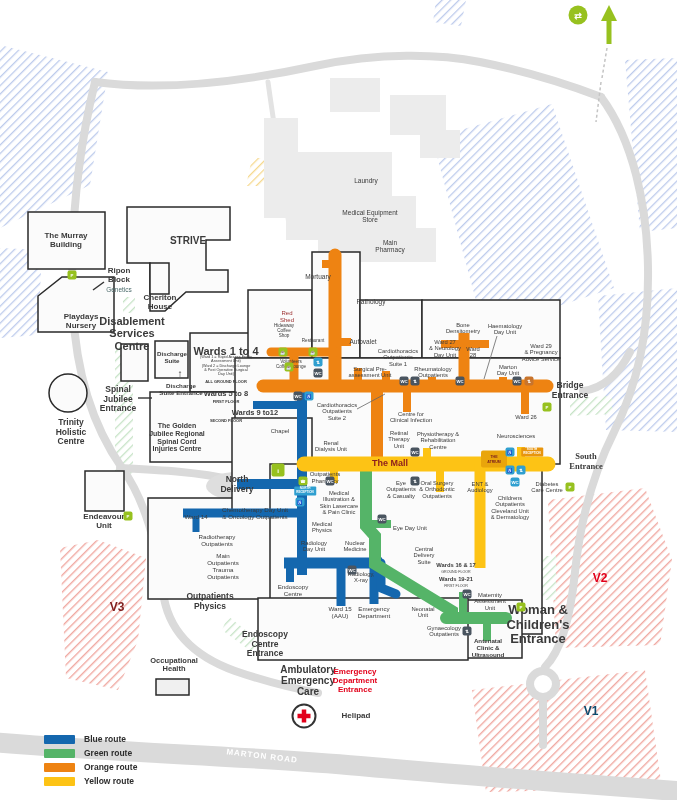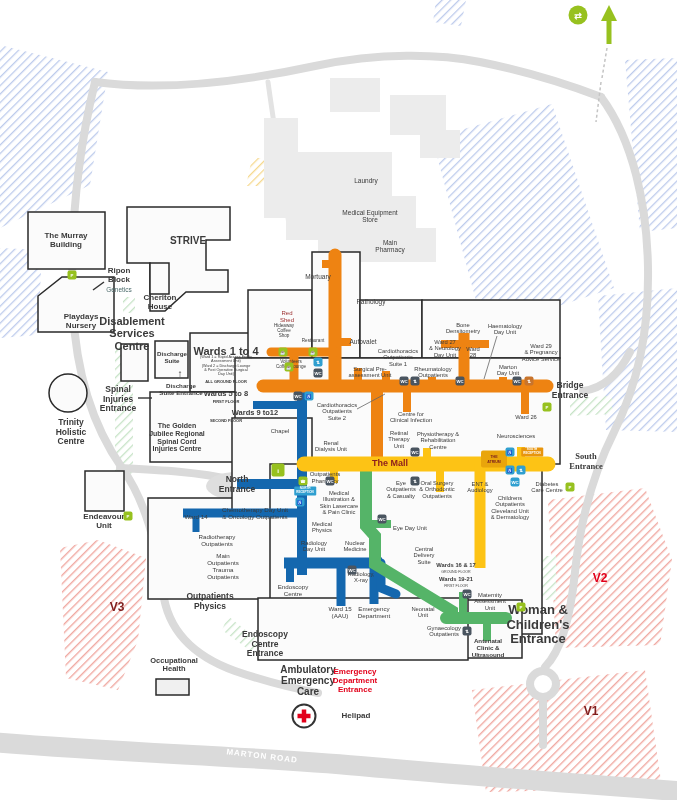--- a/index.html
+++ b/index.html
@@ -213,30 +213,30 @@
       <div class="map-label" style="left: 226px; top: 382px; font-size: 4px; font-weight: 700; transform: translate(-50%, -50%);">ALL GROUND FLOOR</div>
       <div class="map-label" style="left: 226px; top: 394px; font-size: 7.5px; font-weight: 700; transform: translate(-50%, -50%);">Wards 5 to 8</div>
       <div class="map-label" style="left: 226px; top: 402px; font-size: 4px; font-weight: 700; transform: translate(-50%, -50%);">FIRST FLOOR</div>
       <div class="map-label" style="left: 226px; top: 413px; font-size: 7.5px; font-weight: 700; transform: translate(-50%, -50%); margin-left: 29px;">Wards 9 to12</div>
       <div class="map-label" style="left: 226px; top: 421px; font-size: 4px; font-weight: 700; transform: translate(-50%, -50%);">SECOND FLOOR</div>
       <div class="map-label" style="left: 177px; top: 438px; font-size: 7px; font-weight: 700; transform: translate(-50%, -50%);">The Golden
 Jubilee Regional
 Spinal Cord
 Injuries Centre</div>
       <div class="map-label" style="left: 118px; top: 399px; font-size: 8.5px; font-weight: 700; transform: translate(-50%, -50%);">Spinal
-Injuries
+Jubilee
 Entrance</div>
       <div class="map-label" style="left: 71px; top: 432px; font-size: 8.5px; font-weight: 700; transform: translate(-50%, -50%);">Trinity
 Holistic
 Centre</div>
       <div class="map-label" style="left: 104px; top: 522px; font-size: 8px; font-weight: 700; transform: translate(-50%, -50%);">Endeavour
 Unit</div>
       <div class="map-label" style="left: 117px; top: 608px; font-size: 12px; font-weight: 700; color: #7f1d1d; transform: translate(-50%, -50%);">V3</div>
       <div class="map-label" style="left: 600px; top: 579px; font-size: 12px; font-weight: 700; color: rgb(226, 0, 26); transform: translate(-50%, -50%);">V2</div>
-      <div class="map-label" style="left: 591px; top: 712px; font-size: 12px; font-weight: 700; color: #7f1d1d; transform: translate(-50%, -50%);">V1</div>
+      <div class="map-label" style="left: 591px; top: 712px; font-size: 12px; font-weight: 700; color: #0c4a6e; transform: translate(-50%, -50%);">V1</div>
       <div class="map-label" style="left: 174px; top: 665px; font-size: 7.5px; font-weight: 700; transform: translate(-50%, -50%);">Occupational
 Health</div>
       <div class="map-label" style="left: 210px; top: 602px; font-size: 8.5px; font-weight: 700; transform: translate(-50%, -50%);">Outpatients
 Physics</div>
       <div class="map-label" style="left: 265px; top: 644px; font-size: 8.5px; font-weight: 700; transform: translate(-50%, -50%);">Endoscopy
 Centre
 Entrance</div>
       <div class="map-label" style="left: 308px; top: 681px; font-size: 10px; font-weight: 700; transform: translate(-50%, -50%);">Ambulatory
 Emergency
 Care</div>
@@ -361,21 +361,21 @@
       <div class="map-label" style="left: 196px; top: 517px; font-size: 6.2px; font-weight: 500; transform: translate(-50%, -50%);">Ward 14</div>
       <div class="map-label" style="left: 217px; top: 541px; font-size: 6.2px; font-weight: 500; transform: translate(-50%, -50%);">Radiotherapy
 Outpatients</div>
       <div class="map-label" style="left: 223px; top: 567px; font-size: 6.2px; font-weight: 500; transform: translate(-50%, -50%);">Main
 Outpatients
 Trauma
 Outpatients</div>
       <div class="map-label" style="left: 293px; top: 591px; font-size: 6.2px; font-weight: 500; transform: translate(-50%, -50%);">Endoscopy
 Centre</div>
       <div class="map-label" style="left: 237px; top: 485px; font-size: 8.5px; font-weight: 700; transform: translate(-50%, -50%);">North
-Entrance</div>
+Delivery</div>
     </div>
   <div id="icons-layer">
       <div class="map-icon" style="width: 9px; height: 9px; left: 318px; top: 362px; background: rgb(47, 159, 208); font-size: 4.32px;">⇅</div>
       <div class="map-icon" style="width: 9px; height: 9px; left: 318px; top: 373px; background: rgb(74, 85, 96); font-size: 4.32px;">WC</div>
       <div class="map-icon" style="width: 9px; height: 9px; left: 283px; top: 352px; background: rgb(151, 193, 31); font-size: 4.32px;">☕</div>
       <div class="map-icon" style="width: 9px; height: 9px; left: 313px; top: 352px; background: rgb(151, 193, 31); font-size: 4.32px;">☕</div>
       <div class="map-icon" style="width: 9px; height: 9px; left: 289px; top: 367px; background: rgb(151, 193, 31); font-size: 4.32px;">☕</div>
       <div class="map-icon" style="width: 9px; height: 9px; left: 404px; top: 381px; background: rgb(74, 85, 96); font-size: 4.32px;">WC</div>
       <div class="map-icon" style="width: 9px; height: 9px; left: 415px; top: 381px; background: rgb(74, 85, 96); font-size: 4.32px;">⇅</div>
       <div class="map-icon" style="width: 9px; height: 9px; left: 460px; top: 381px; background: rgb(74, 85, 96); font-size: 4.32px;">WC</div>
@@ -404,13 +404,31 @@
       <div class="map-icon" style="width: 9px; height: 9px; left: 352px; top: 570px; background: rgb(74, 85, 96); font-size: 4.32px;">WC</div>
       <div class="map-icon" style="width: 19px; height: 19px; left: 578px; top: 15px; background: rgb(151, 193, 31); font-size: 9.12px; border-radius: 50%;">⇄</div>
     </div>
   <div id="tags-layer">
       <div class="map-tag" style="left: 305px; top: 491px; background: rgb(47, 159, 208); white-space: pre-line;">NORTH
 RECEPTION</div>
       <div class="map-tag" style="left: 532px; top: 452px; background: rgb(232, 149, 12); white-space: pre-line;">SOUTH
 RECEPTION</div>
     </div>
 
+  <div id="legend">
+      <div class="legend-row">
+        <div class="legend-swatch" style="background: rgb(20, 103, 174);"></div>
+        <div class="legend-label">Blue route</div>
+      </div>
+      <div class="legend-row">
+        <div class="legend-swatch" style="background: rgb(85, 180, 104);"></div>
+        <div class="legend-label">Green route</div>
+      </div>
+      <div class="legend-row">
+        <div class="legend-swatch" style="background: rgb(238, 131, 18);"></div>
+        <div class="legend-label">Orange route</div>
+      </div>
+      <div class="legend-row">
+        <div class="legend-swatch" style="background: rgb(253, 195, 21);"></div>
+        <div class="legend-label">Yellow route</div>
+      </div>
+    </div>
 </div>
 
 </body></html>

